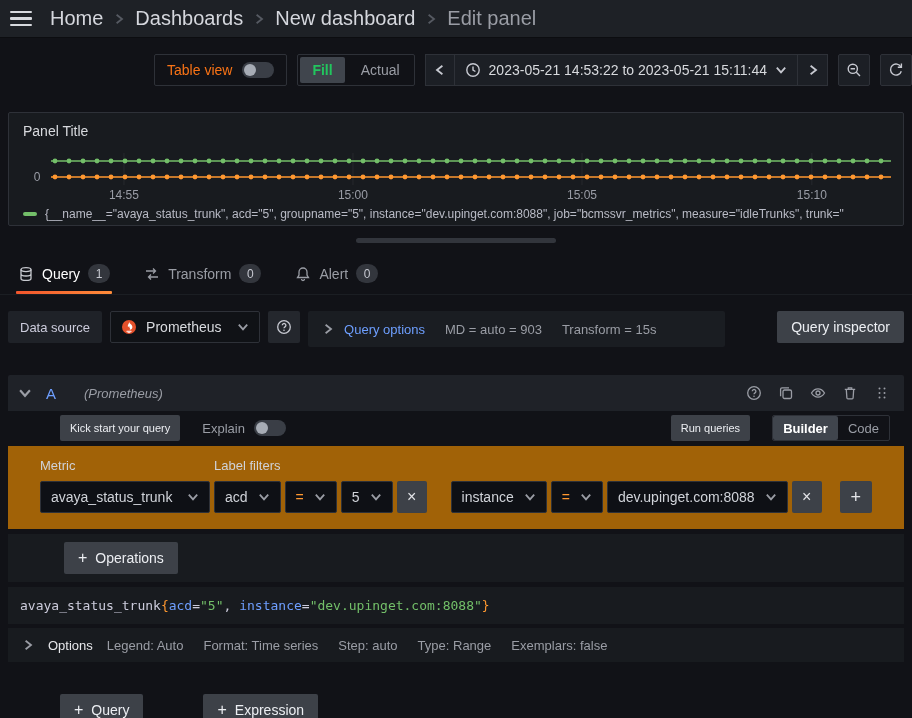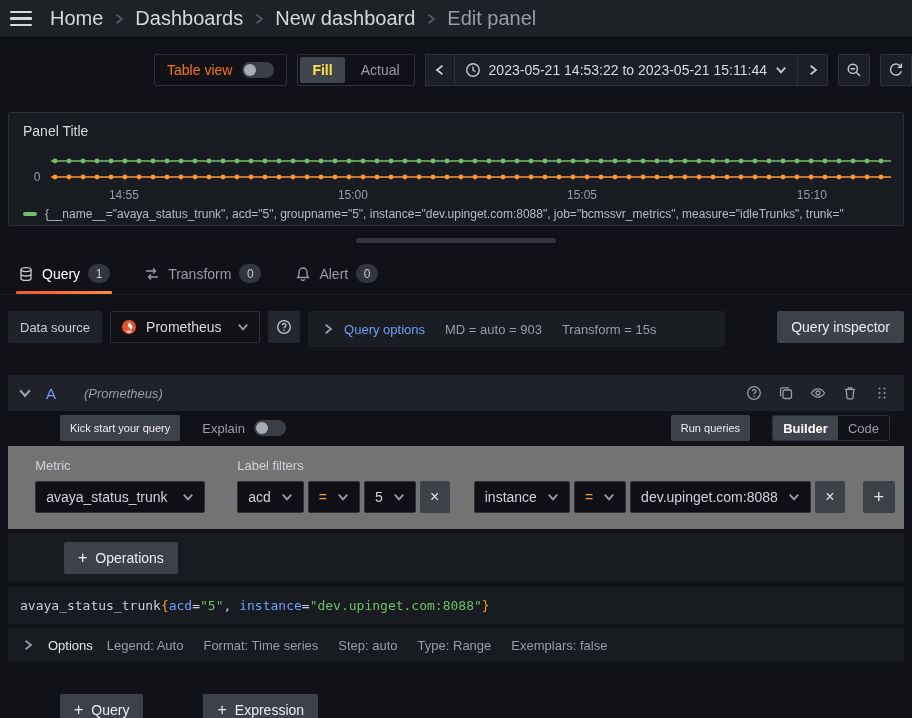--- a/index.html
+++ b/index.html
@@ -36,21 +36,21 @@
     align-items:center; gap:10px; flex:none; padding-right:0;
   }
   .tv-box {
     height:32px; border:1px solid #2e3138; border-radius:2px;
     display:flex; align-items:center; gap:10px; padding:0 12px; color:#f97316; font-size:14px;
   }
   .switch { width:32px; height:16px; border-radius:9px; background:#3a3e46; position:relative; cursor:pointer; flex:none; }
   .switch .knob { position:absolute; left:2px; top:2px; width:12px; height:12px; border-radius:50%; background:#a7acb5; }
   .seg-group { height:32px; border:1px solid #2e3138; border-radius:2px; display:flex; align-items:stretch; overflow:hidden; }
   .seg { display:flex; align-items:center; padding:0 14px; color:#9a9da5; font-size:14px; cursor:pointer; background:transparent; border:none; font-family:inherit; }
-  .seg.on { background:#40454d; color:#fde047; font-weight:700; border-radius:2px; margin:2px; padding:4px 12px; }
+  .seg.on { background:#40454d; color:#22c55e; font-weight:700; border-radius:2px; margin:2px; padding:4px 12px; }
   .tp-group { display:flex; align-items:stretch; height:32px; }
   .tp-btn {
     background:#1c1f25; border:1px solid #2e3138; display:flex; align-items:center;
     justify-content:center; cursor:pointer; color:#c7c9d1;
   }
   .tp-btn + .tp-btn { border-left:none; }
   .tp-sq { width:30px; }
   .tp-main { gap:8px; padding:0 10px; font-size:14px; color:#d8dade; }
   .icon-btn {
     width:32px; height:32px; background:#1c1f25; border:1px solid #2e3138; border-radius:2px;
@@ -111,21 +111,21 @@
   .q-actions > * { cursor:pointer; }
 
   .q-toolbar { margin-top:3px; height:28px; display:flex; align-items:center; gap:22px; padding:0 14px 0 8px; }
   .btn-sm { height:26px; font-size:11px; padding:0 10px; }
   .explain-wrap { display:flex; align-items:center; gap:9px; color:#9a9da5; }
   .q-toolbar .spacer { flex:1; }
   .mode-group { height:26px; border:1px solid #2e3138; border-radius:2px; display:flex; align-items:stretch; }
   .mode { display:flex; align-items:center; padding:0 10px; color:#9a9da5; cursor:pointer; font-size:13px; }
   .mode.on { background:#40454d; color:#fff; font-weight:700; border-radius:2px; }
 
-  .q-builder { margin-top:4px; background:#737373; padding:12px 14px 16px 32px; display:flex; gap:32px;justify-content:center; }
+  .q-builder { margin-top:4px; background:#a16207; padding:12px 14px 16px 32px; display:flex; gap:4px; }
   .fgroup .flabel { font-size:13px; color:#d0d2d8; margin-bottom:8px; }
   .controls { display:flex; align-items:center; gap:4px; }
   .selbox {
     height:32px; background:#0e1015; border:1px solid #2e3138; border-radius:2px;
     display:flex; align-items:center; gap:10px; padding:0 10px; cursor:pointer; font-size:14px; color:#d0d3d9;
   }
   .selbox.op { color:#ff9830; }
   .sq-btn { width:30px; height:32px; background:#3d4148; border:none; border-radius:2px; color:#e3e4e8; font-size:16px; display:flex; align-items:center; justify-content:center; cursor:pointer; font-family:inherit; }
   .chip { display:flex; align-items:center; gap:4px; }
   .chip-gap { width:16px; }

